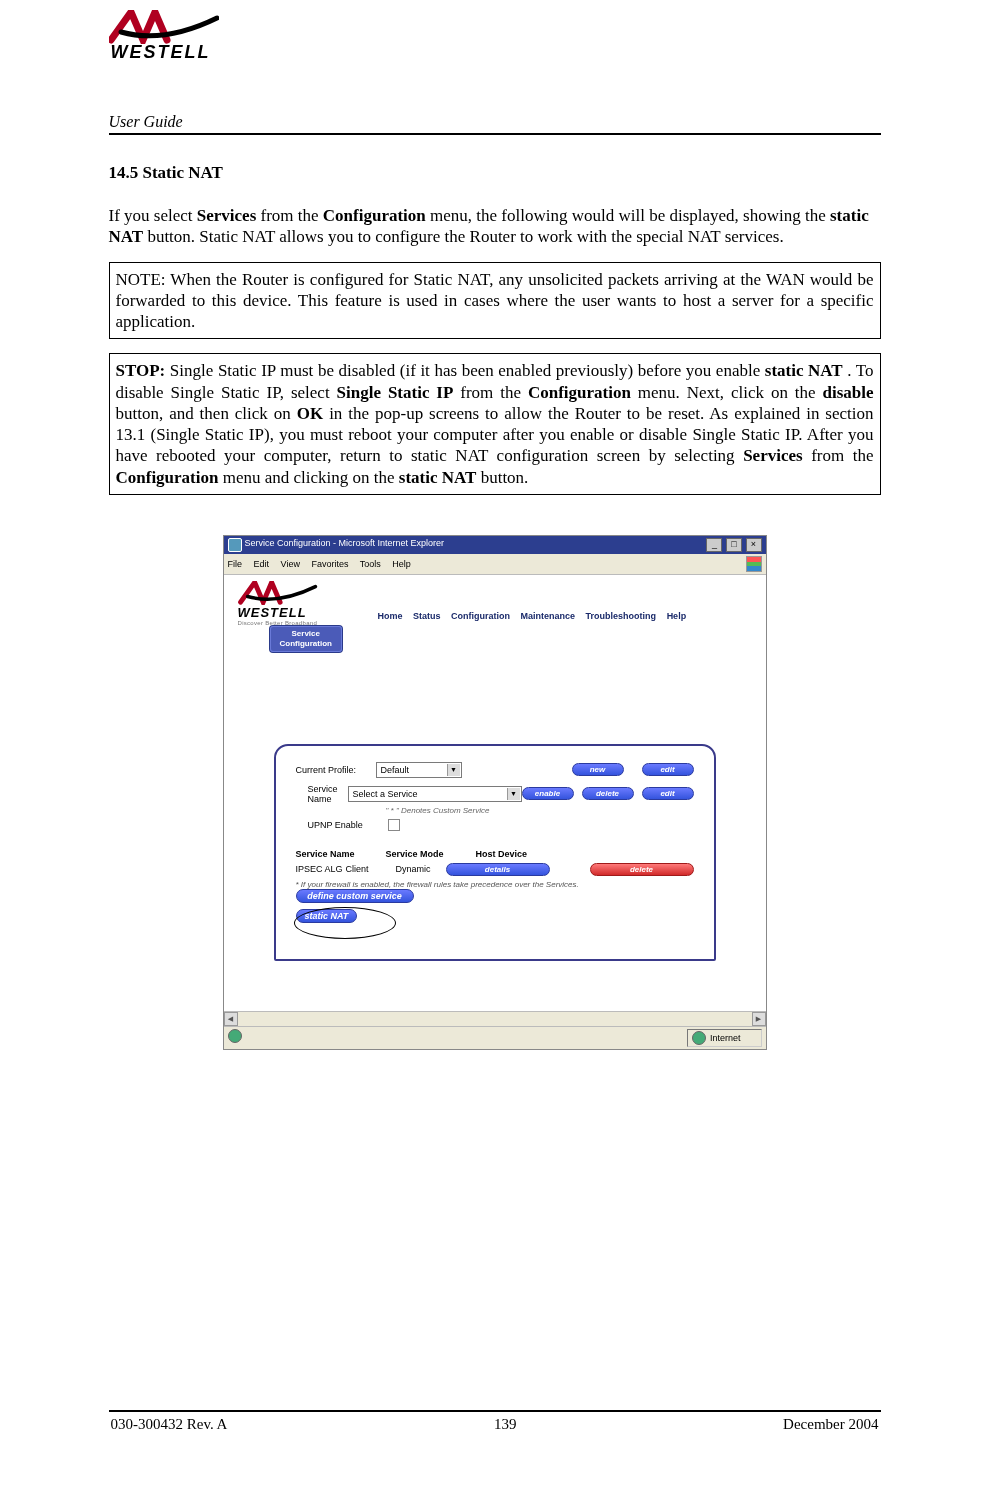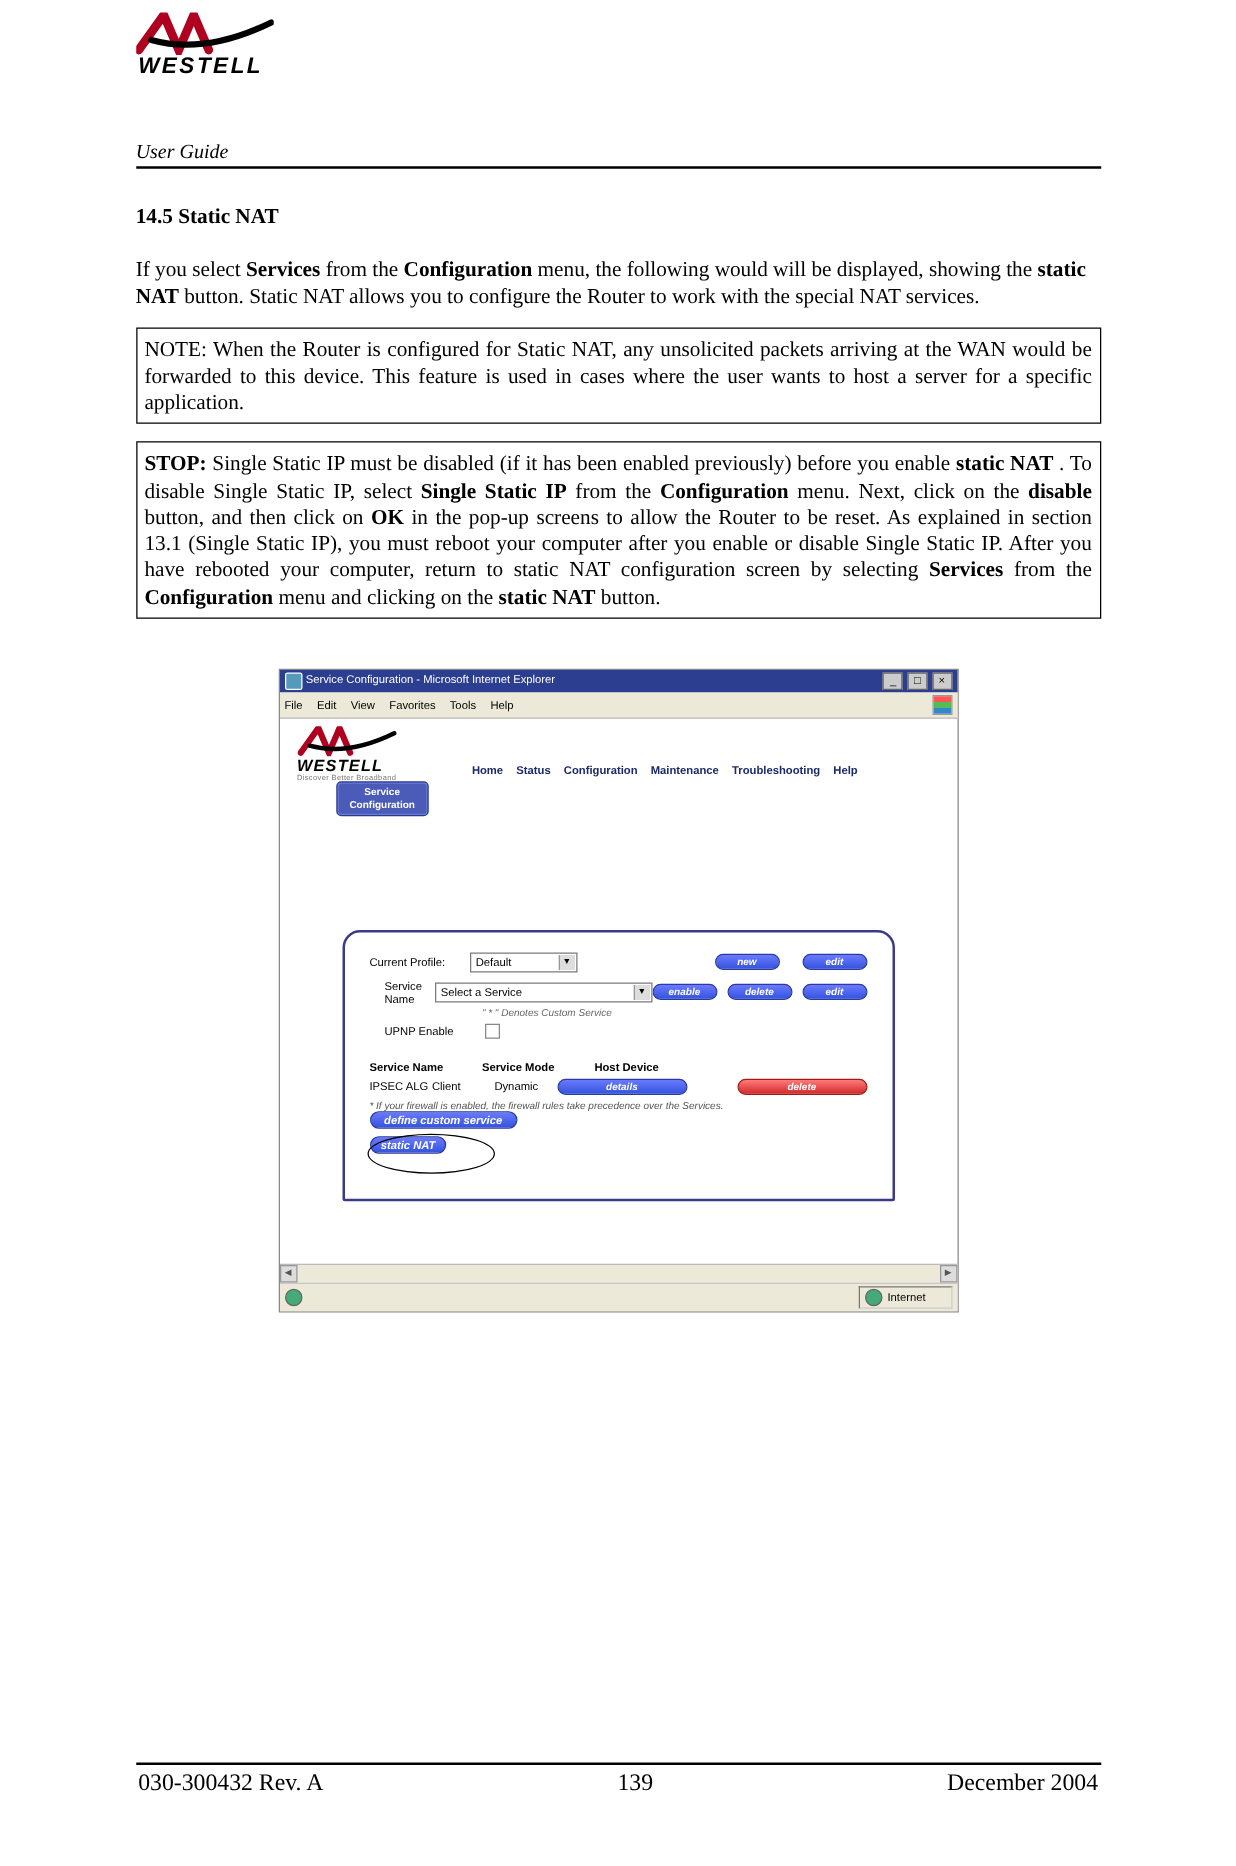--- a/index.html
+++ b/index.html
@@ -212,21 +212,21 @@
     left: 18px;
     bottom: 20px;
     background: transparent;
   }
 
   .mock-status {
     background: #ece9d8;
     border-top: 1px solid #bbb;
     padding: 2px 4px;
     display: flex;
-    align-items: center;
+    align-items: flex-start;
     justify-content: space-between;
     font-size: 9px;
   }
   .mock-status .globeicon { width: 12px; height: 12px; background: #4a7; border-radius: 50%; border: 1px solid #666;}
   .mock-status .zone { display: flex; align-items: center; gap: 4px; border: 1px inset #ccc; padding: 1px 20px 1px 4px;}
   .hscroll { height: 14px; background: #ece9d8; border-top: 1px solid #bbb; position: relative;}
   .hscroll::before, .hscroll::after {
     content: "◀"; position: absolute; left: 0; top: 0; width: 14px; height: 14px;
     background: #ddd; border: 1px solid #999; box-sizing: border-box; text-align: center;
     line-height: 12px; font-size: 7px; color: #555;
@@ -236,21 +236,21 @@
   
   .footer-space { height: 360px; }
   .footer-rule {
     border: none;
     border-top: 2px solid #000;
     margin: 0;
   }
   .footer {
     display: flex;
     justify-content: space-between;
-    font-size: 19px;
+    font-size: 15px;
     padding: 4px 2px 0 2px;
   }
 </style>
 </head>
 <body>
 
 <div class="page">
 
   <div class="header-row">
     <div class="logo-wrap">

